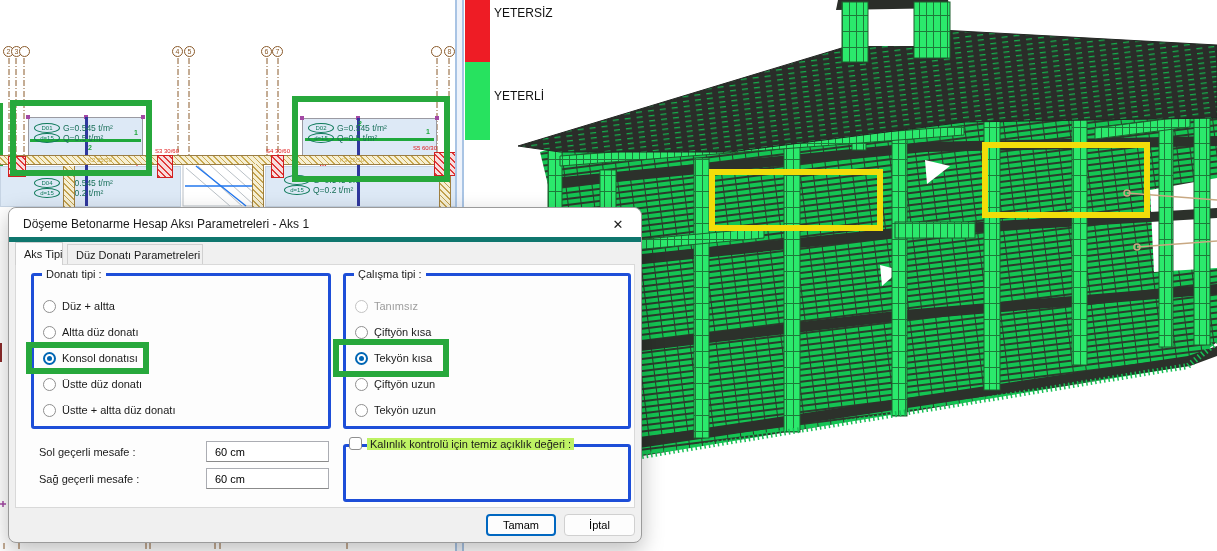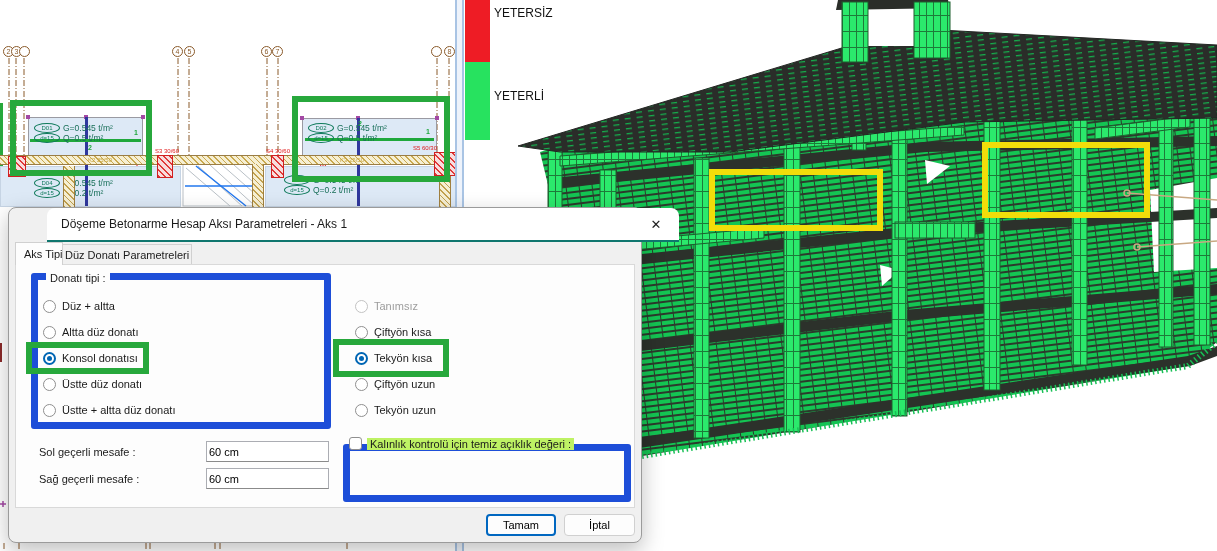--- a/index.html
+++ b/index.html
@@ -38,43 +38,43 @@
 
   
   .legend-swatch { position:absolute; left:1px; width:25px; }
   .legend-label { position:absolute; left:30px; color:#111; font-size:12px; }
 
   
   .dialog { position:absolute; left:8px; top:207px; width:634px; height:336px; background:#f0f0f0;
             border:1px solid #9b9b9b; border-radius:8px; box-shadow:0 8px 22px rgba(0,0,0,.25);
             font-size:11px; color:#1a1a1a; }
   .titlebar { position:absolute; left:0; top:0; width:100%; height:34px; background:#fff;
-              border-radius:8px 8px 0 0; border-bottom:2px solid #0f766e;margin-left:38px; }
+              border-radius:8px 8px 0 0; border-bottom:5px solid #0f766e; }
   .title { position:absolute; left:14px; top:9px; font-size:12px; }
   .closebtn { position:absolute; right:10px; top:6px; width:26px; height:22px; text-align:center;
               line-height:22px; font-size:13px; color:#222; border-radius:4px; cursor:pointer; }
   .tabstrip { position:absolute; left:6px; top:34px; height:23px; }
   .tab { position:absolute; top:2px; height:21px; line-height:20px; padding:0 8px; background:#f0f0f0;
          border:1px solid #d0d0d0; font-size:11px; white-space:nowrap; }
   .tab.active { top:0; height:23px; line-height:22px; background:#fdfdfd; border-bottom:none; z-index:3; }
   .tabpage { position:absolute; left:6px; top:56px; width:620px; height:244px; background:#fdfdfd;
              border:1px solid #d9d9d9; }
-  .groupbox { position:absolute; border:7px solid #1d4ed8; border-radius:3px; }
+  .groupbox { position:absolute; border:3px solid #1d4ed8; border-radius:3px; }
   .grouplabel { position:absolute; top:-8px; left:8px; background:#fdfdfd; padding:0 4px; font-size:11px; }
   .radio-row { position:absolute; height:14px; display:flex; align-items:center; gap:6px; cursor:pointer; }
   .radio { width:13px; height:13px; border:1px solid #8f8f8f; border-radius:50%; background:#fff; position:relative; flex:0 0 13px; }
   .radio-row.sel .radio { border:2px solid #0066b4; }
   .radio-row.sel .radio::after { content:""; position:absolute; left:2px; top:2px; width:5px; height:5px;
                                  border-radius:50%; background:#0066b4; }
   .radio-row.dis .radio { border-color:#c3c3c3; }
   .radio-row.dis .radio-label { color:#9d9d9d; }
   .radio-label { font-size:11px; white-space:nowrap; }
   .fieldlabel { position:absolute; font-size:11px; }
   .textinput { position:absolute; width:123px; height:21px; border:1px solid #abadb3; border-bottom-color:#8a8a8a;
-               background:#fff; font-family:"Liberation Sans",sans-serif; font-size:11px; padding:0 2px; }
+               background:#fff; font-family:"Liberation Sans",sans-serif; font-size:11px; padding:0 8px; }
   .textinput:disabled, .textinput.disabled { background:#f3f3f3; color:#8f8f8f; border-color:#cccccc; }
   .checkbox { position:absolute; width:13px; height:13px; border:1px solid #8f8f8f; border-radius:3px; background:#fff; cursor:pointer; }
   .btn { position:absolute; height:22px; background:#fdfdfd; border:1px solid #d0d0d0; border-radius:4px;
          font-size:11px; text-align:center; line-height:20px; cursor:pointer; font-family:"Liberation Sans",sans-serif; }
   .btn.primary { border:2px solid #0067c0; line-height:18px; }
 </style>
 </head>
 <body>
 
 <div class="screen">
@@ -297,21 +297,21 @@
   <div class="dialog">
     <div class="titlebar">
       <span class="title">Döşeme Betonarme Hesap Aksı Parametreleri - Aks 1</span>
       <span class="closebtn">✕</span>
     </div>
 
     <div class="tabstrip">
       <div class="tab active" style="left:0;width:48px;text-align:center">
         <span>Aks Tipi</span>
       </div>
-      <div class="tab" style="left:41px;width:136px;text-align:center">
+      <div class="tab" style="left:52px;width:136px;text-align:center">
         <span>Düz Donatı Parametreleri</span>
       </div>
     </div>
 
     <div class="tabpage"></div>
 
     <div class="groupbox" style="left:22px;top:65px;width:300px;height:156px">
       <span class="grouplabel">Donatı tipi :</span>
     </div>
     <div class="radio-row" style="left:34px;top:91px">
@@ -328,20 +328,23 @@
     </div>
     <div class="radio-row" style="left:34px;top:169px">
       <span class="radio"></span>
       <span class="radio-label">Üstte düz donatı</span>
     </div>
     <div class="radio-row" style="left:34px;top:195px">
       <span class="radio"></span>
       <span class="radio-label">Üstte + altta düz donatı</span>
     </div>
 
+    <div class="groupbox" style="left:334px;top:65px;width:288px;height:156px">
+      <span class="grouplabel">Çalışma tipi :</span>
+    </div>
     <div class="radio-row dis" style="left:346px;top:91px">
       <span class="radio"></span>
       <span class="radio-label">Tanımsız</span>
     </div>
     <div class="radio-row" style="left:346px;top:117px">
       <span class="radio"></span>
       <span class="radio-label">Çiftyön kısa</span>
     </div>
     <div class="radio-row sel" style="left:346px;top:143px">
       <span class="radio"></span>

